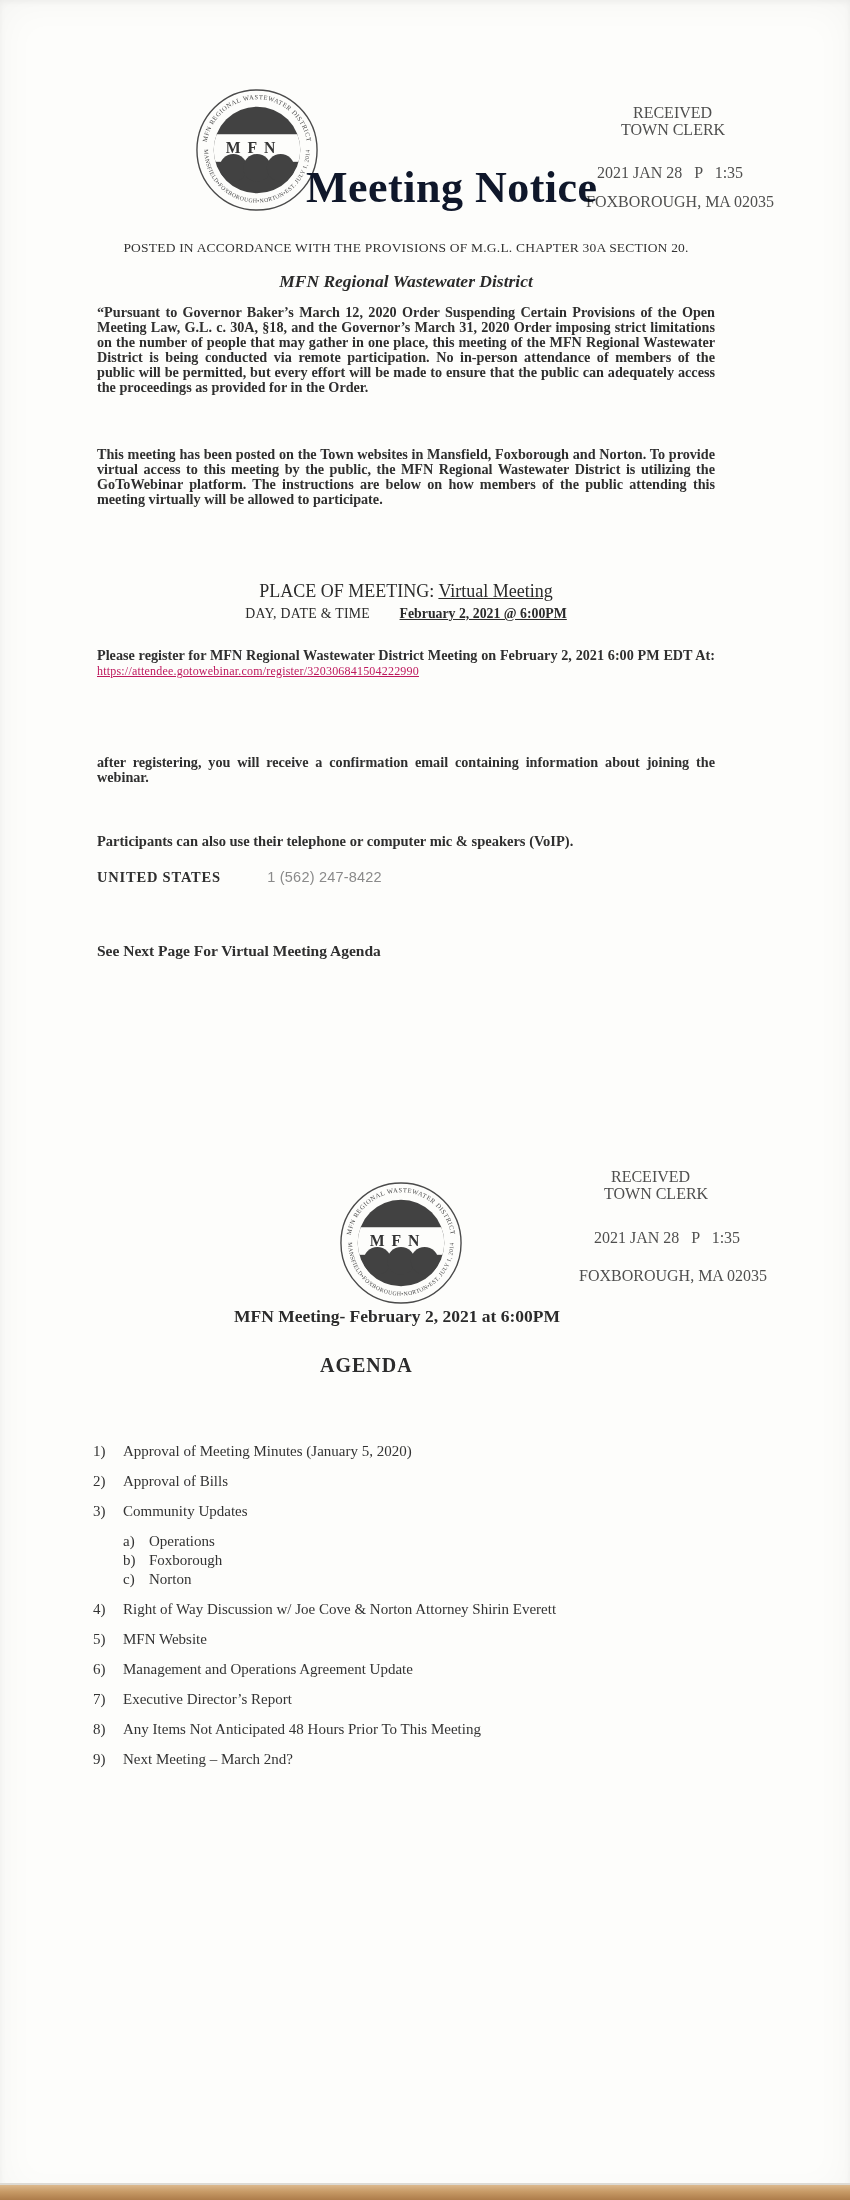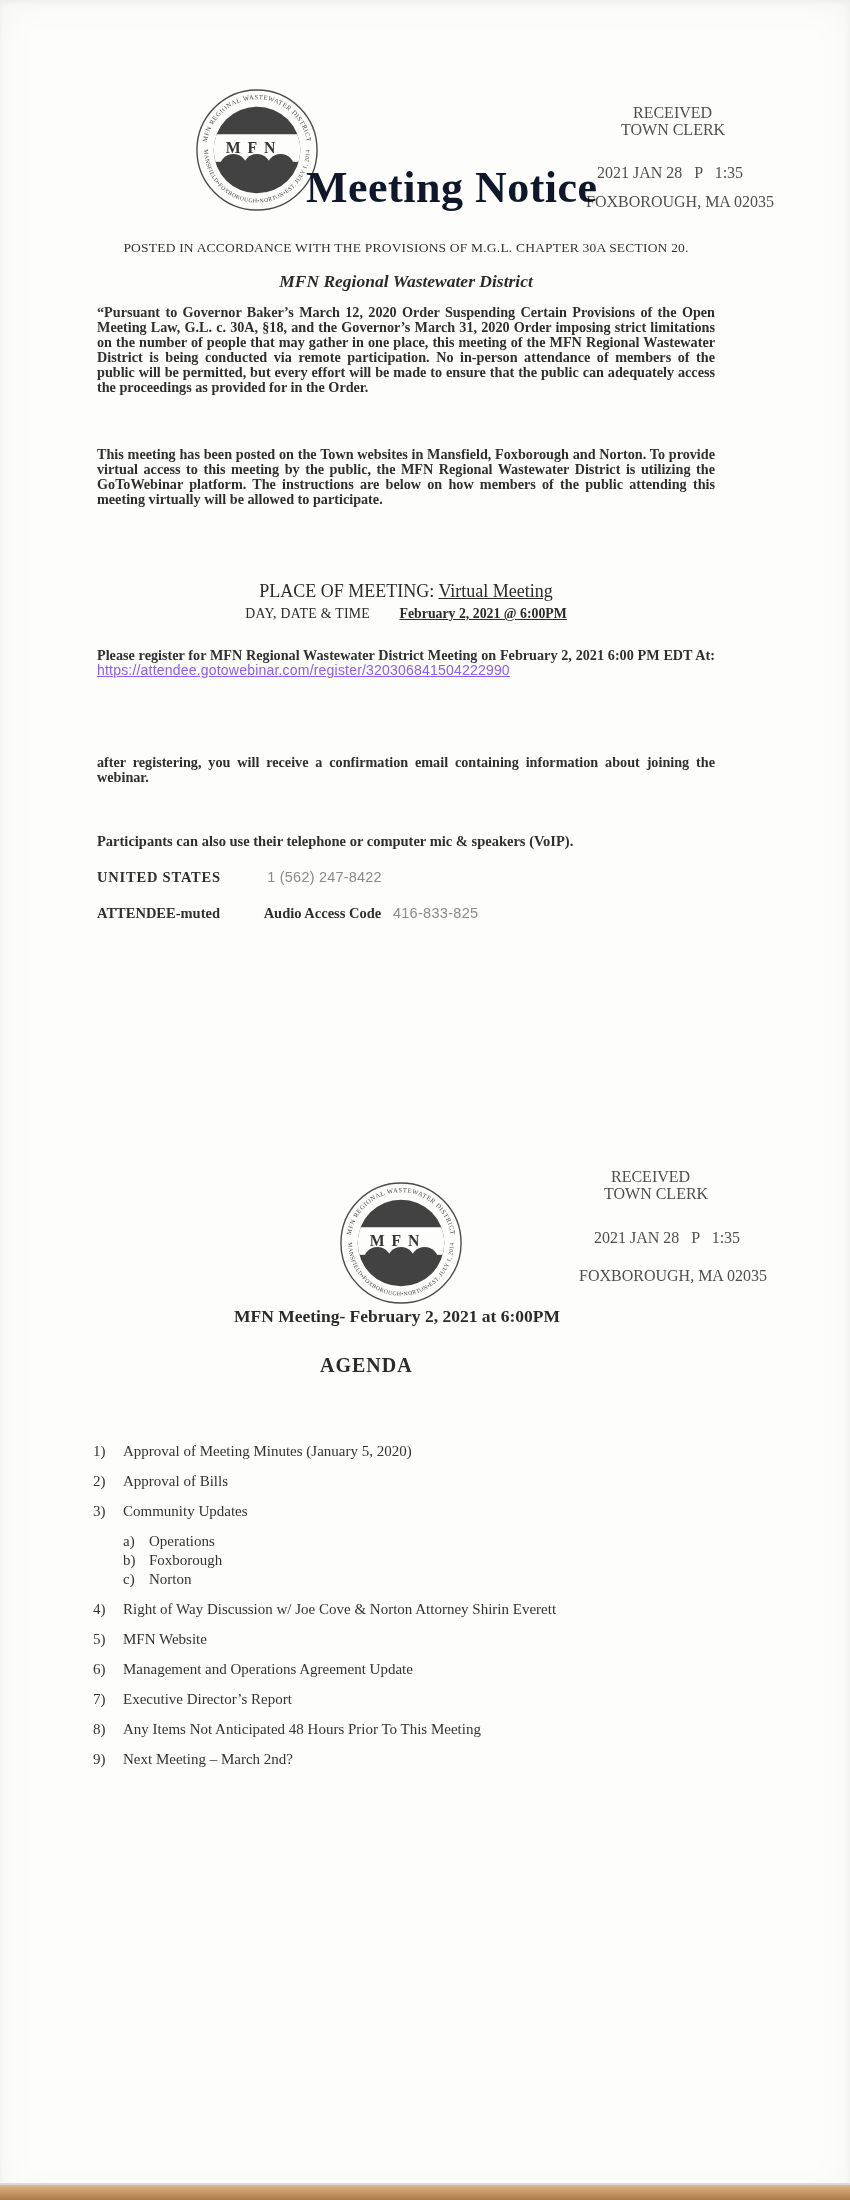--- a/index.html
+++ b/index.html
@@ -22,22 +22,22 @@
   .p1{top:305px;}
   .p2{top:447px;}
   .placeline{left:97px;top:581px;width:618px;text-align:center;font-size:18px;color:#2b2b2b;}
   .placeline .lbl{font-weight:normal;}
   .placeline .val{font-weight:normal;text-decoration:underline;}
   .dtline{left:97px;top:606px;width:618px;text-align:center;font-size:13.8px;color:#2b2b2b;}
   .dtline .lbl{letter-spacing:.3px;}
   .dtline .val{font-weight:bold;text-decoration:underline;margin-left:26px;}
   .register{top:648px;}
   .register .link{
-    font-family:Liberation Sans, sans-serif;font-weight:normal;font-size:14px;
-    color:#8b5cf6;text-decoration:underline;letter-spacing:.2px;
+    font-family:Liberation Serif, serif;font-weight:normal;font-size:12px;
+    color:#be185d;text-decoration:underline;letter-spacing:.2px;
   }
   .after{top:755px;}
   .fieldline{left:97px;width:618px;font-size:14.5px;font-weight:bold;color:#2f2f2f;}
   .grayval{font-family:"Liberation Sans",sans-serif;font-weight:normal;color:#8a8a8a;letter-spacing:.3px;}
   .webinar{top:797px;}
   .voip{top:833px;}
   .country{top:869px;letter-spacing:.8px;}
   .attendee{top:905px;}
   .seenext{top:942px;font-size:15.5px;}
   
@@ -125,26 +125,22 @@
   <div class="abs para after">after registering, you will receive a confirmation email containing information about joining the webinar.</div>
 
 
   <div class="abs fieldline voip">Participants can also use their telephone or computer mic &amp; speakers (VoIP).</div>
 
   <div class="abs fieldline country">
     <span>UNITED STATES</span>
     <span class="grayval" style="margin-left:42px;letter-spacing:.2px;">1 (562) 247-8422</span>
   </div>
 
-  <div class="abs fieldline attendee">
-    <span>ATTENDEE-muted</span>
-    <span style="margin-left:40px;">Audio Access Code</span>
-    <span class="grayval" style="margin-left:8px;">416-833-825</span>
-  </div>
-
+
+  <div class="abs fieldline seenext">See Next Page For Virtual Meeting Agenda</div>
 
   <div class="abs logo" style="left:337px;top:1179px;">
     <svg width="128" height="128" viewBox="0 0 130 130">
       <defs>
         <path id="arcTop2" d="M 13.5 65 A 51.5 51.5 0 0 1 116.5 65" fill="none"></path>
         <path id="arcBot2" d="M 11.5 65 A 53.5 53.5 0 0 0 118.5 65" fill="none"></path>
         <clipPath id="discClip2">
             <circle cx="65" cy="65" r="44"></circle>
           </clipPath>
       </defs>

